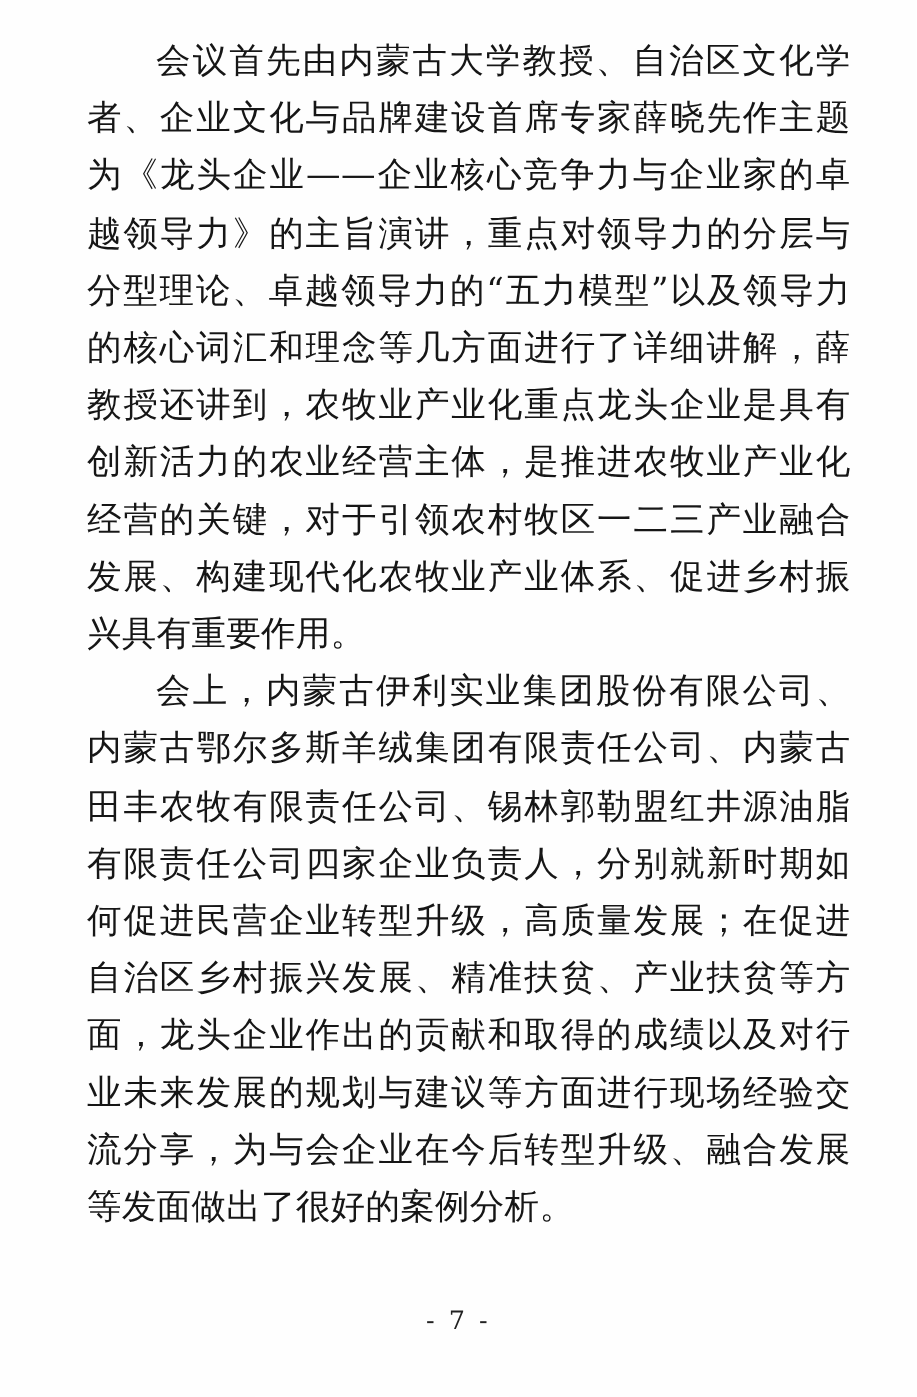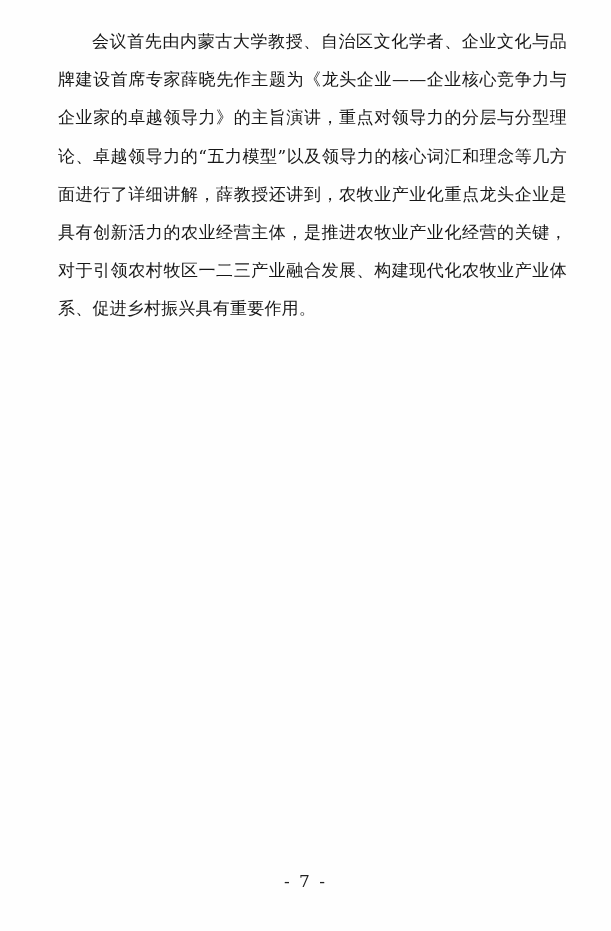--- a/index.html
+++ b/index.html
@@ -16,21 +16,21 @@
   }
   .page {
     position: relative;
     width: 611px;
     height: 931px;
     box-sizing: border-box;
     padding: 22px 44px 0 58px;
     background: #fefefe;
   }
   .doc-body {
-    font-size: 17px;
+    font-size: 23px;
     line-height: 38.2px;
     text-align: justify;
     text-justify: inter-ideograph;
     letter-spacing: 0.2px;
     color: #161616;
   }
   .para {
     margin: 0 0 0 0;
     text-indent: 2em;
     text-align: justify;
@@ -50,15 +50,16 @@
     color: #222222;
     font-family: "DejaVu Serif", "Liberation Serif", serif;
   }
 </style>
 </head>
 <body>
 
 <div class="page">
   <div class="doc-body">
     <p class="para">会议首先由内蒙古大学教授、自治区文化学者、企业文化与品牌建设首席专家薛晓先作主题为《龙头企业——企业核心竞争力与企业家的卓越领导力》的主旨演讲，重点对领导力的分层与分型理论、卓越领导力的“五力模型”以及领导力的核心词汇和理念等几方面进行了详细讲解，薛教授还讲到，农牧业产业化重点龙头企业是具有创新活力的农业经营主体，是推进农牧业产业化经营的关键，对于引领农村牧区一二三产业融合发展、构建现代化农牧业产业体系、促进乡村振兴具有重要作用。</p>
+    <p class="para">会上，内蒙古伊利实业集团股份有限公司、内蒙古鄂尔多斯羊绒集团有限责任公司、内蒙古田丰农牧有限责任公司、锡林郭勒盟红井源油脂有限责任公司四家企业负责人，分别就新时期如何促进民营企业转型升级，高质量发展；在促进自治区乡村振兴发展、精准扶贫、产业扶贫等方面，龙头企业作出的贡献和取得的成绩以及对行业未来发展的规划与建议等方面进行现场经验交流分享，为与会企业在今后转型升级、融合发展等发面做出了很好的案例分析。</p>
   </div>
   <div class="footer">- 7 -</div>
 </div>
 
 </body></html>

